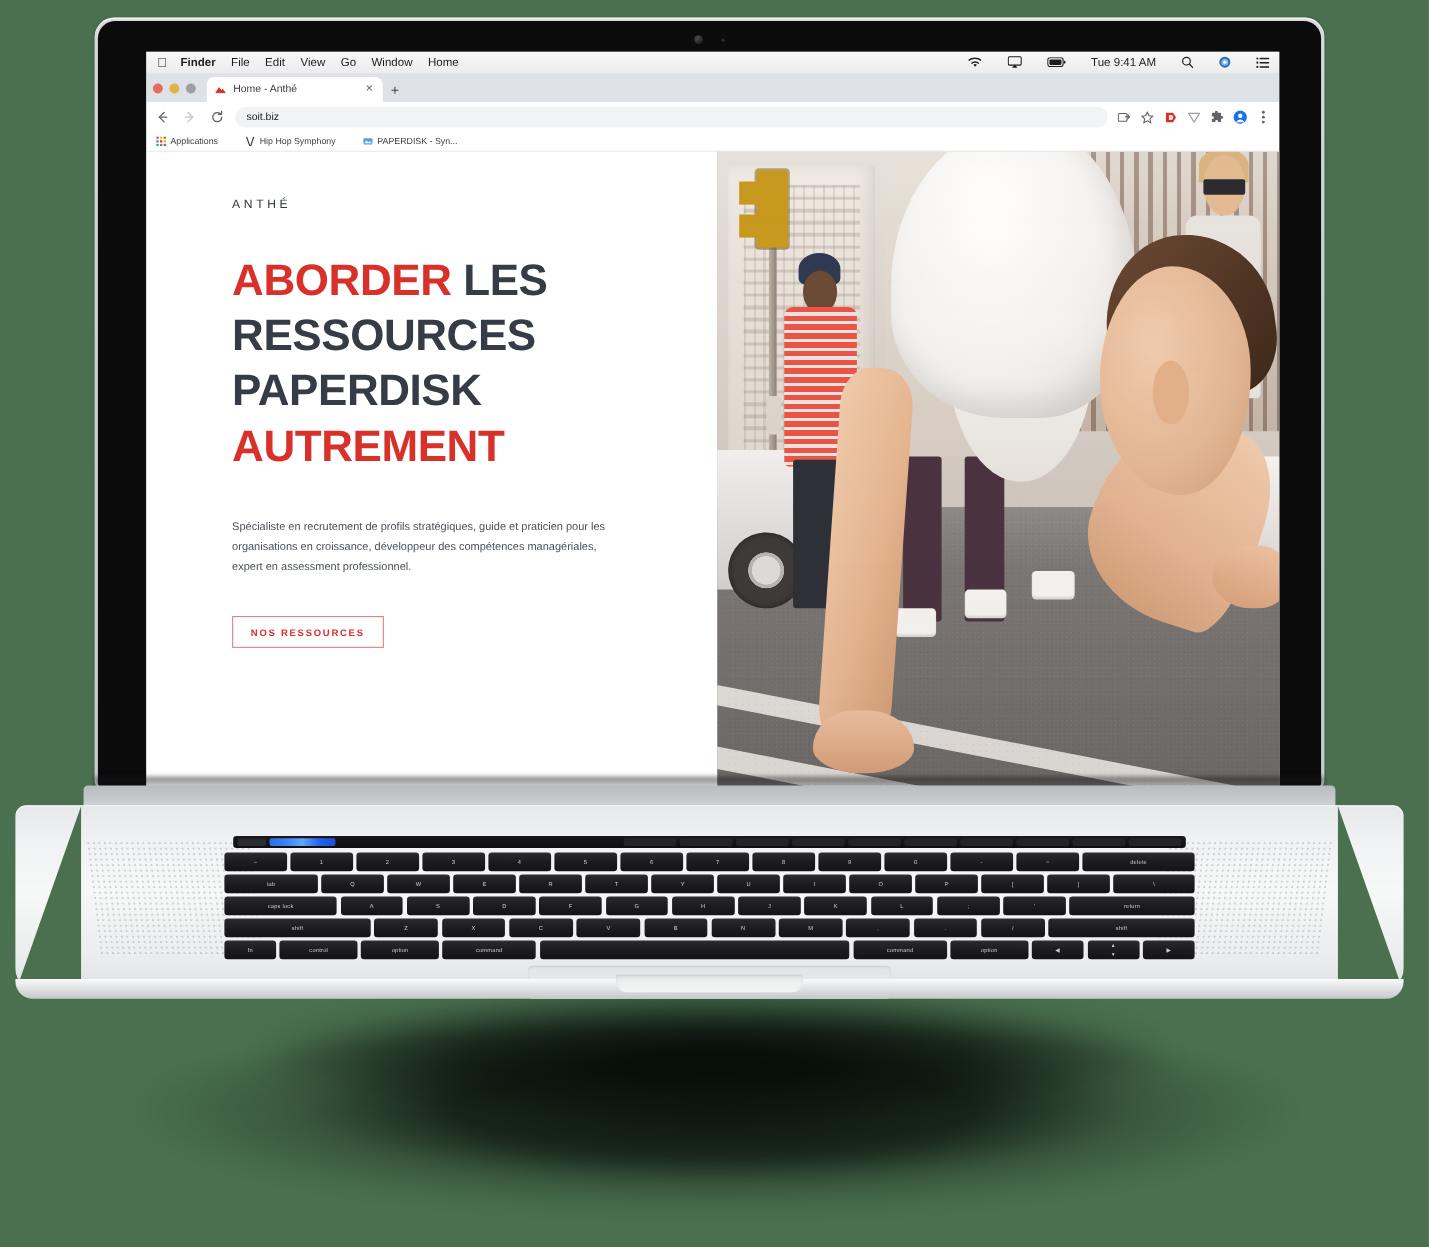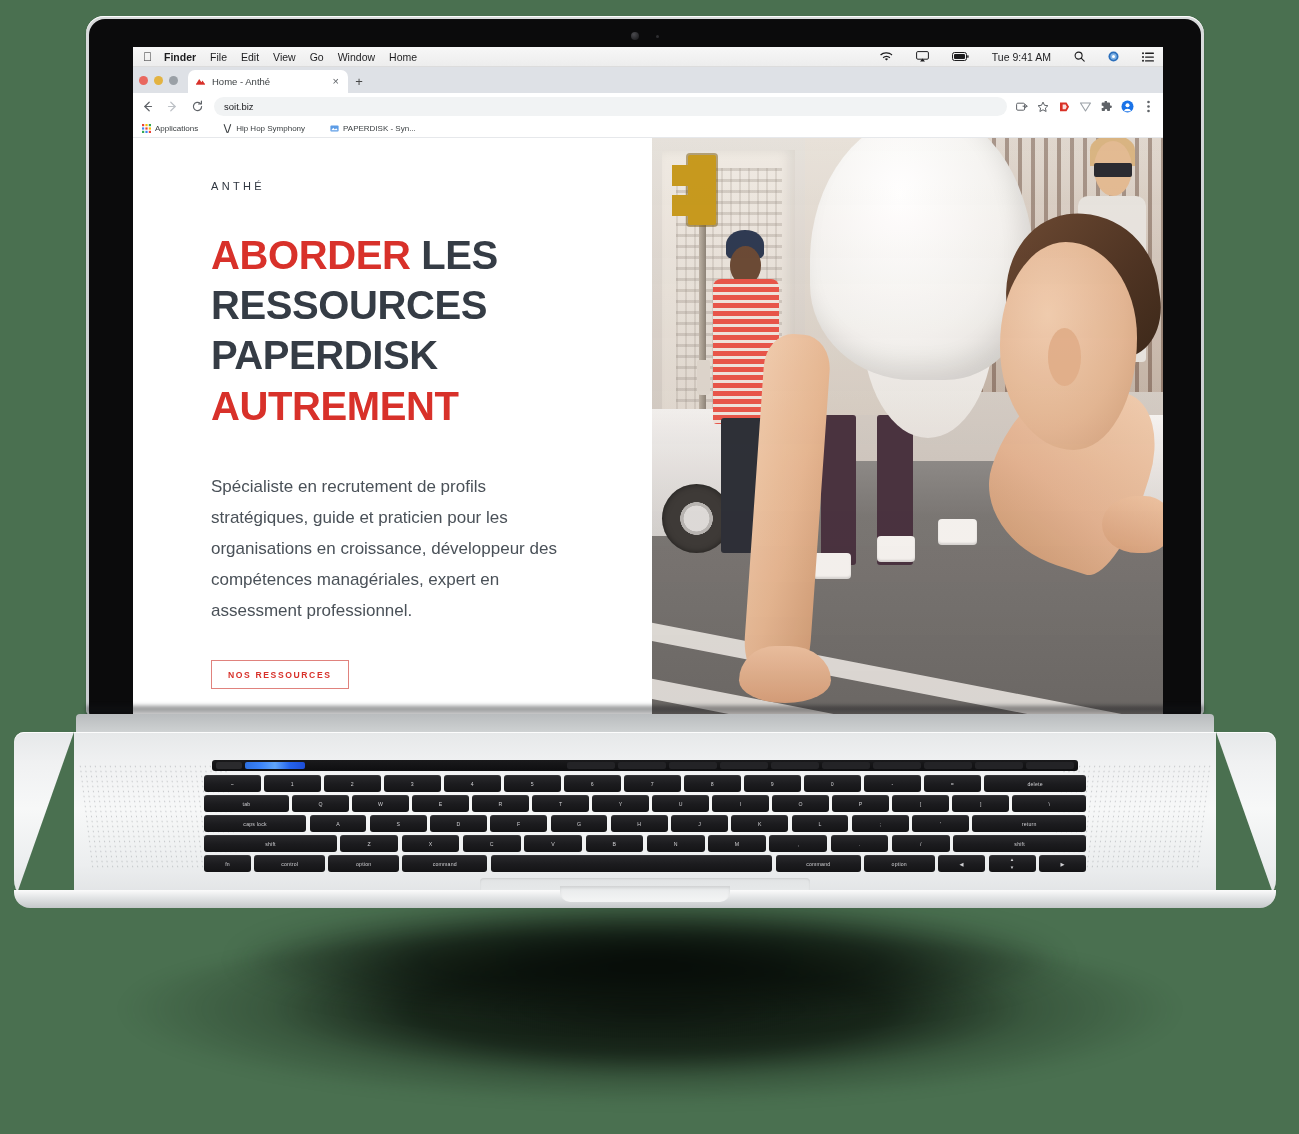--- a/index.html
+++ b/index.html
@@ -163,21 +163,21 @@
   .hero-h1 {
     font-size: 40px;
     line-height: 1.255;
     font-weight: bold;
     color: #353c45;
     letter-spacing: -0.4px;
     margin-bottom: 40px;
   }
   .hero-h1 .red { color: #d8312a; }
   .lede p {
-    font-size: 17px;
+    font-size: 10px;
     line-height: 1.83;
     color: #4a5158;
     max-width: 350px;
   }
   .lede p + p { margin-top: 19px; }
   .cta {
     display:inline-block;
     margin-top: 34px;
     border: 1px solid #e0827d;
     color: #d8312a;

